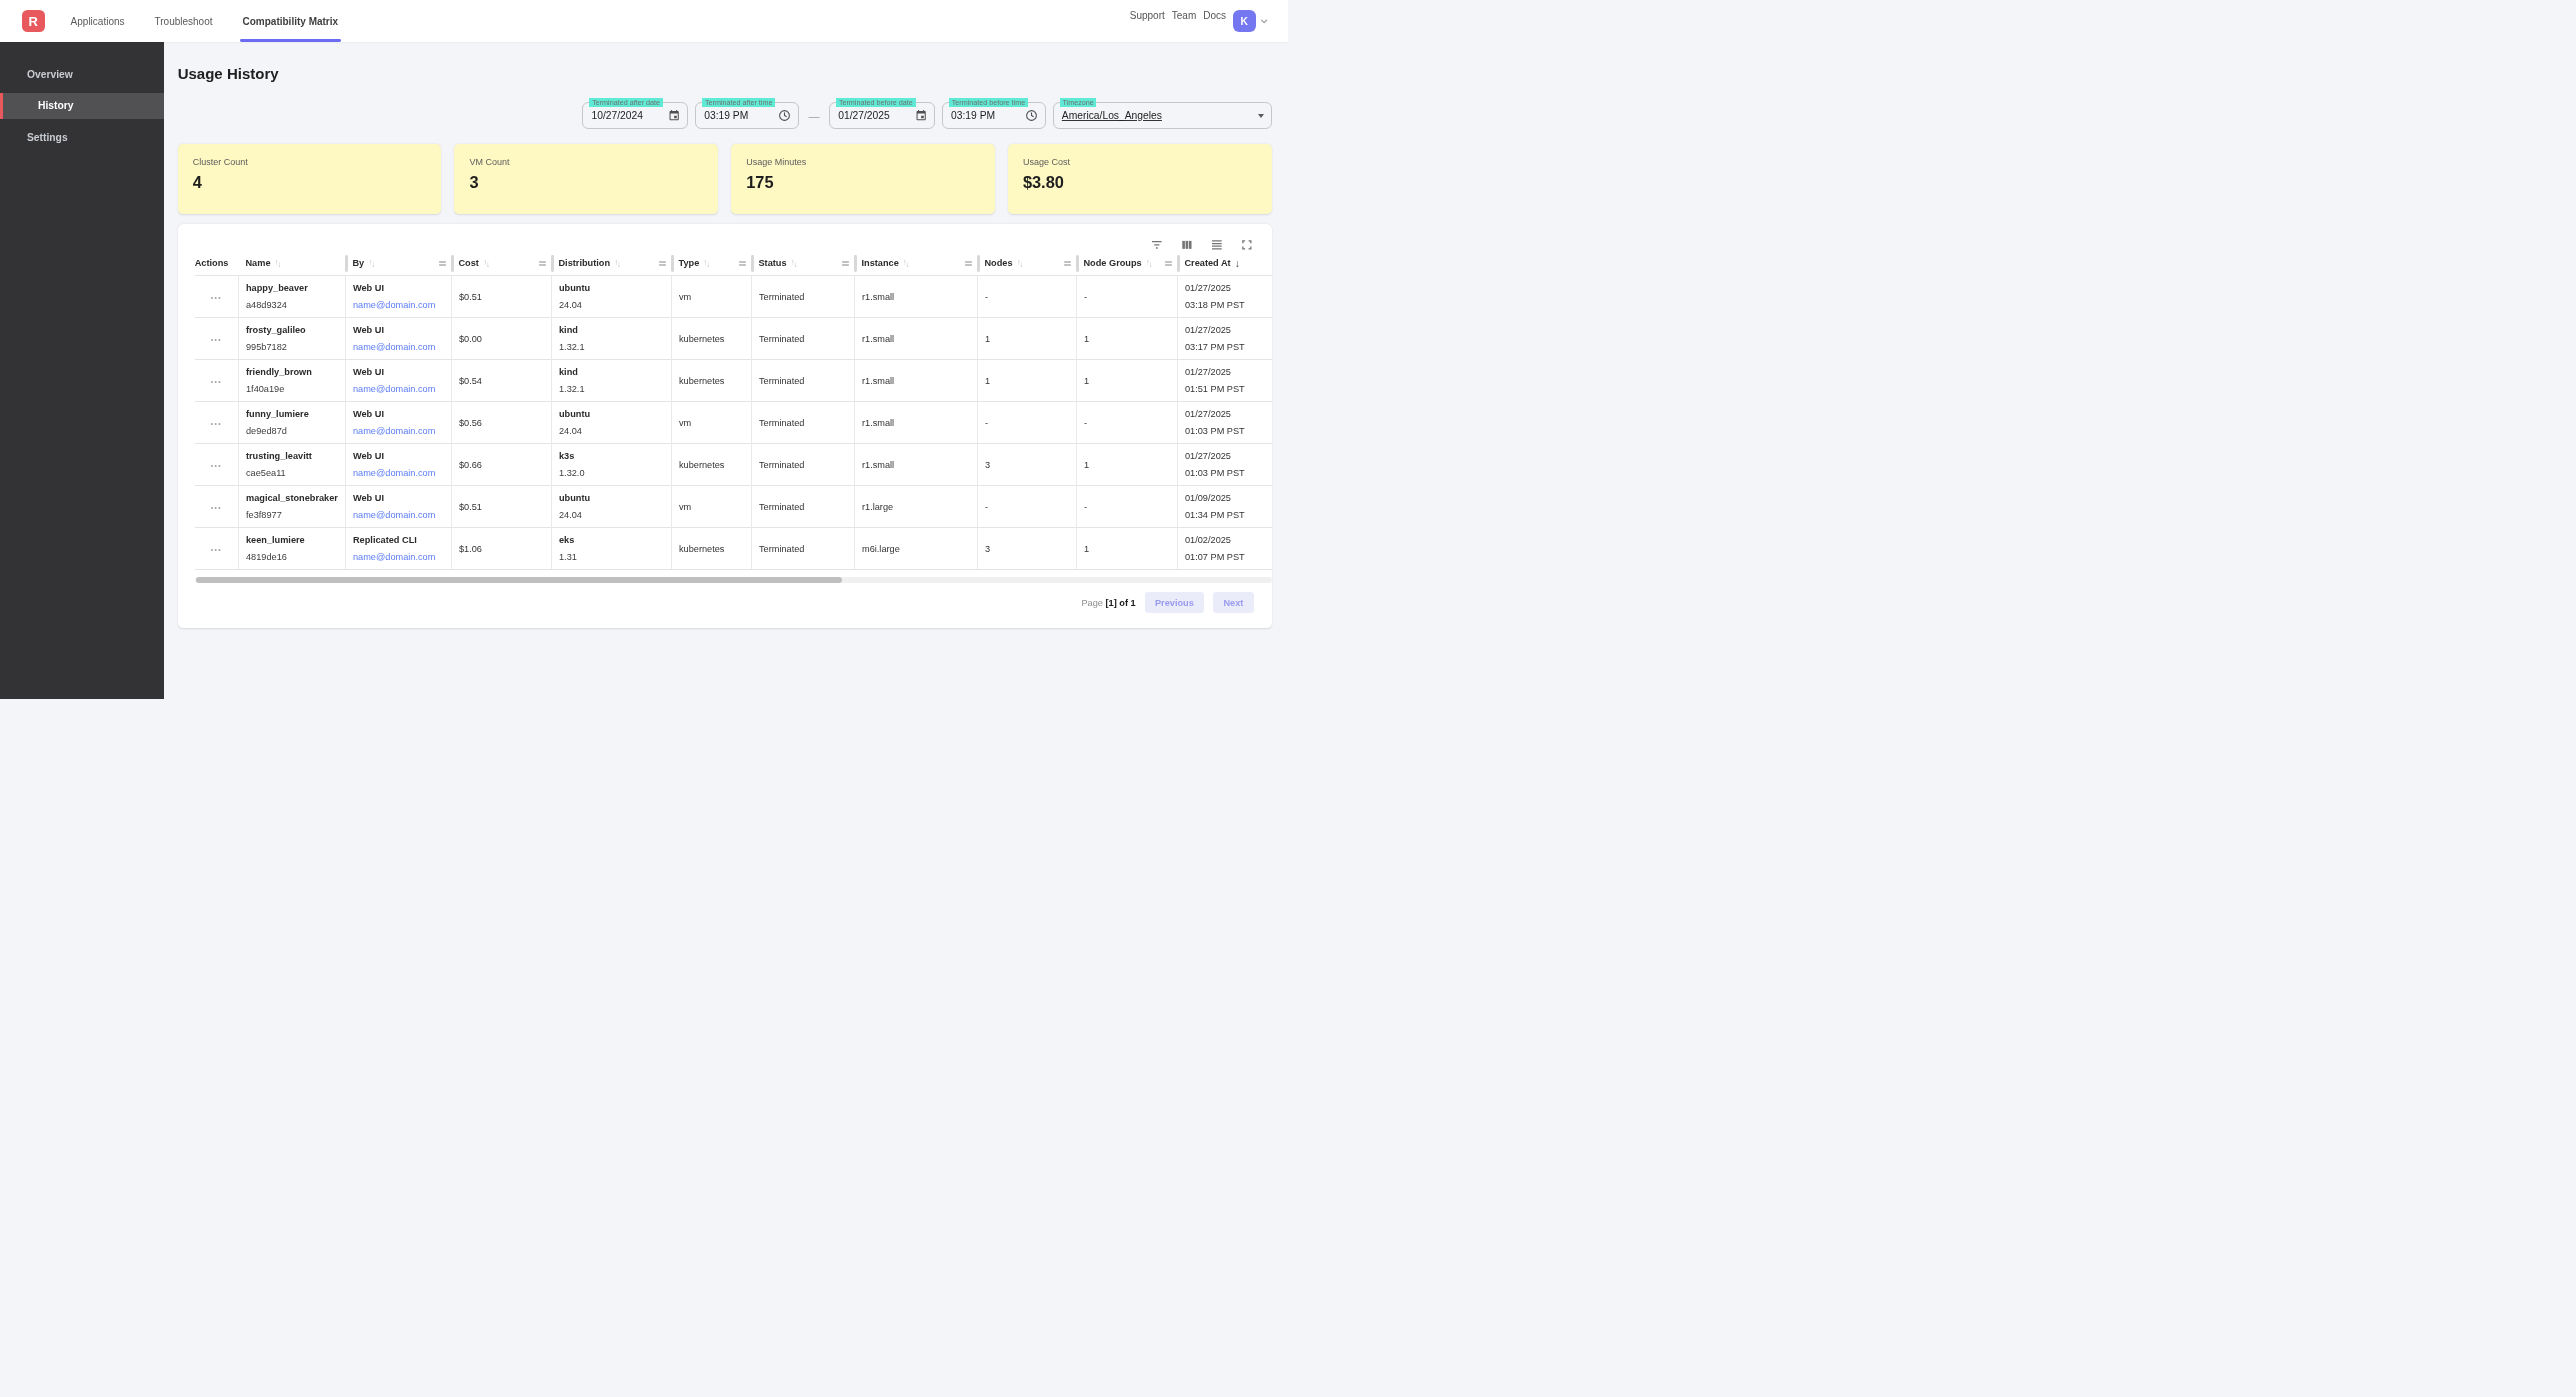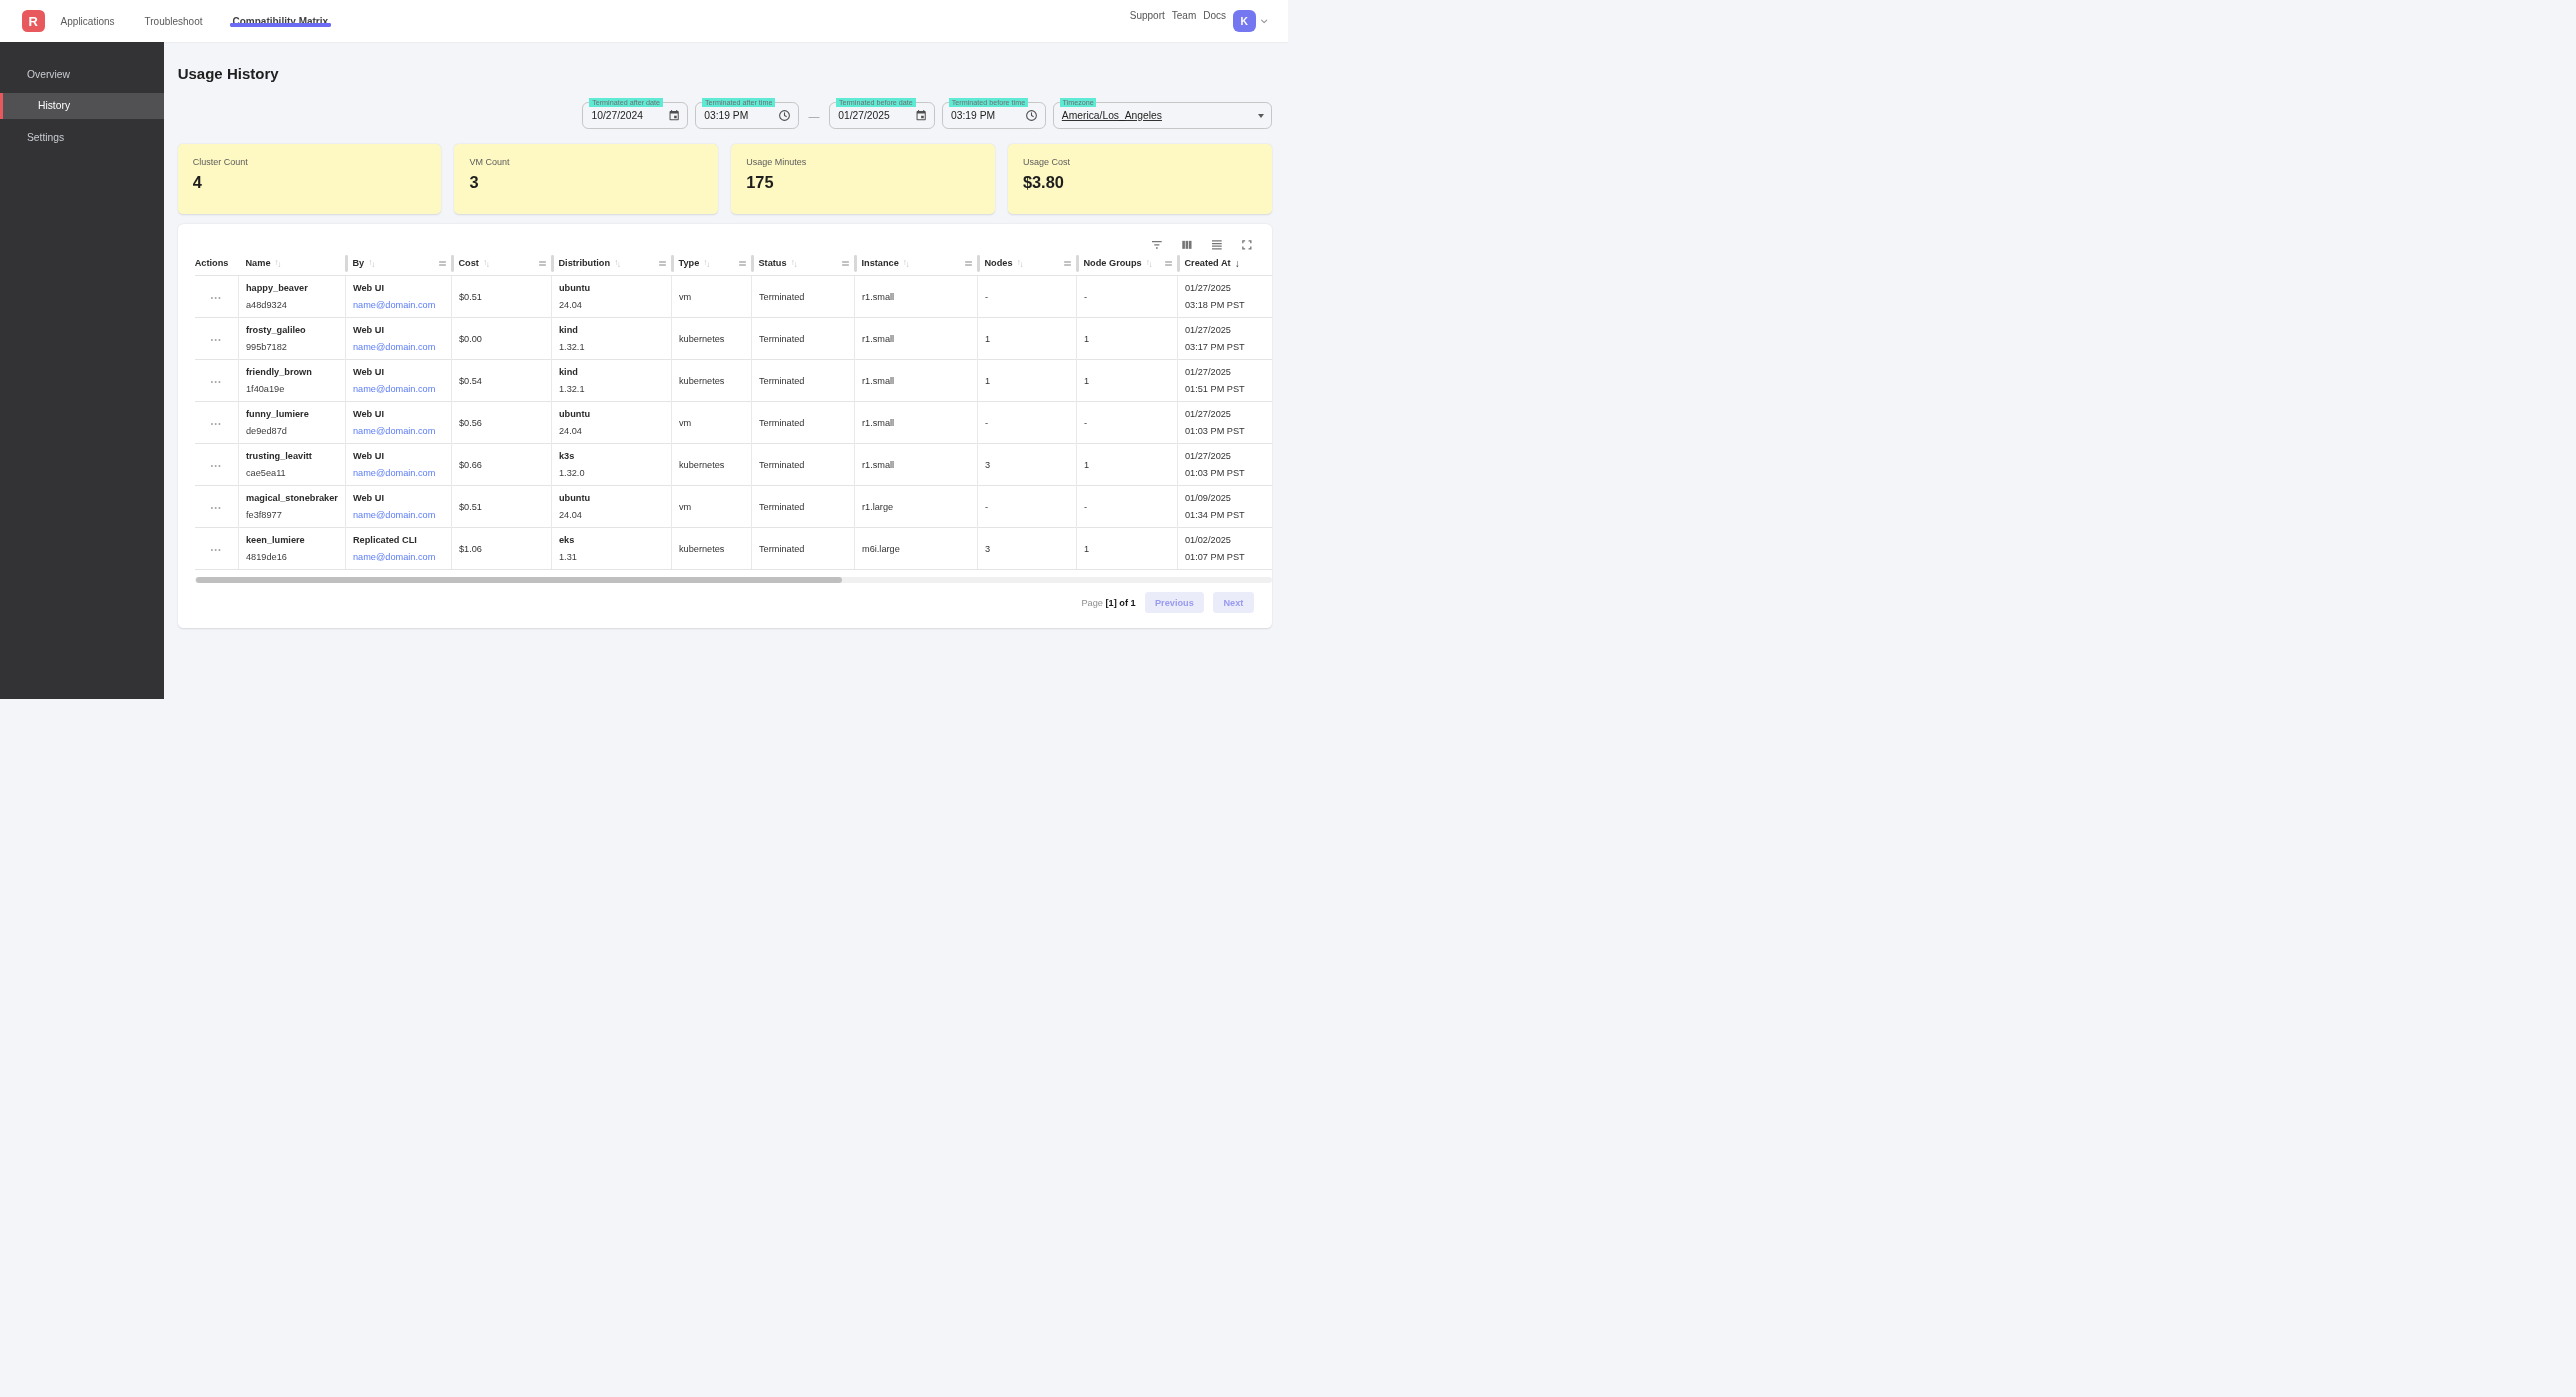--- a/index.html
+++ b/index.html
@@ -4,31 +4,31 @@
 <style>
   * { box-sizing: border-box; margin: 0; padding: 0; }
   html,body { width:1288px; height:699px; }
   body {
     font-family: "Liberation Sans", sans-serif;
     background:#f4f5f8; color:#333; overflow:hidden; position:relative;
   }
   
   .topbar{position:absolute;top:0;left:0;right:0;height:42px;background:#fff;display:flex;align-items:center;box-shadow:0 0.7px 2.1px rgba(0,0,0,.08);z-index:20;}
   .logo{width:22.6px;height:22.6px;border-radius:5.5px;background:#e7595c;color:#fff;font-weight:700;font-size:13px;display:flex;align-items:center;justify-content:center;margin-left:22px;flex:0 0 auto;}
-  .nav{display:flex;height:100%;margin-left:16px;align-items:center;}
+  .nav{display:flex;height:100%;margin-left:26px;}
   .nav-tab{position:relative;display:flex;align-items:center;margin-right:30px;font-size:10px;color:#5a5a5a;cursor:pointer;white-space:nowrap;}
   .nav-tab.active{font-weight:700;color:#3f3f3f;}
   .nav-tab.active::after{content:"";position:absolute;left:-2.7px;right:-2.7px;bottom:0;height:3.4px;border-radius:1.4px;background:#6b6cf3;}
   .topbar-right{margin-left:auto;display:flex;align-items:flex-start;gap:7px;padding-right:18px;}
   .top-link{font-size:10px;color:#555;cursor:pointer;}
   .avatar-wrap{display:flex;align-items:center;gap:2.1px;cursor:pointer;}
   .avatar{width:22.6px;height:22.6px;border-radius:6.2px;background:#7577f0;color:#fff;font-size:10.3px;font-weight:700;display:flex;align-items:center;justify-content:center;}
   
   .sidebar{position:absolute;top:42px;left:0;bottom:0;width:164px;background:#333336;padding-top:19px;z-index:10;}
-  .side-item{height:26px;margin-bottom:5.5px;display:flex;align-items:center;padding-left:27px;font-size:10.3px;color:#c9cdd1;cursor:pointer;}
+  .side-item{height:26px;margin-bottom:5.5px;display:flex;align-items:center;padding-left:27px;font-size:10.3px;color:#c9cdd1;cursor:pointer;font-weight:bold;}
   .side-item.active{background:#515154;border-left:3.4px solid #e7595c;padding-left:35px;color:#fff;}
   
   .main{position:absolute;left:164px;top:42px;right:0;bottom:0;padding:0 16.4px 0 13.7px;}
   .page-title{margin-top:22.6px;font-size:15px;font-weight:700;color:#202020;}
   .desc{margin-top:7.5px;font-size:9.2px;line-height:1.68;color:#4e4e4e;}
   .dline{display:block;}
   .desc a{color:#5b7cf7;text-decoration:none;cursor:pointer;}
   
   .filters{margin-top:20.5px;display:flex;justify-content:flex-end;align-items:center;gap:6.8px;}
   .field{position:relative;height:27px;border:0.7px solid #c6c6c6;border-radius:6.2px;display:flex;align-items:center;padding:0 6.8px 0 8.2px;background:transparent;cursor:pointer;}

